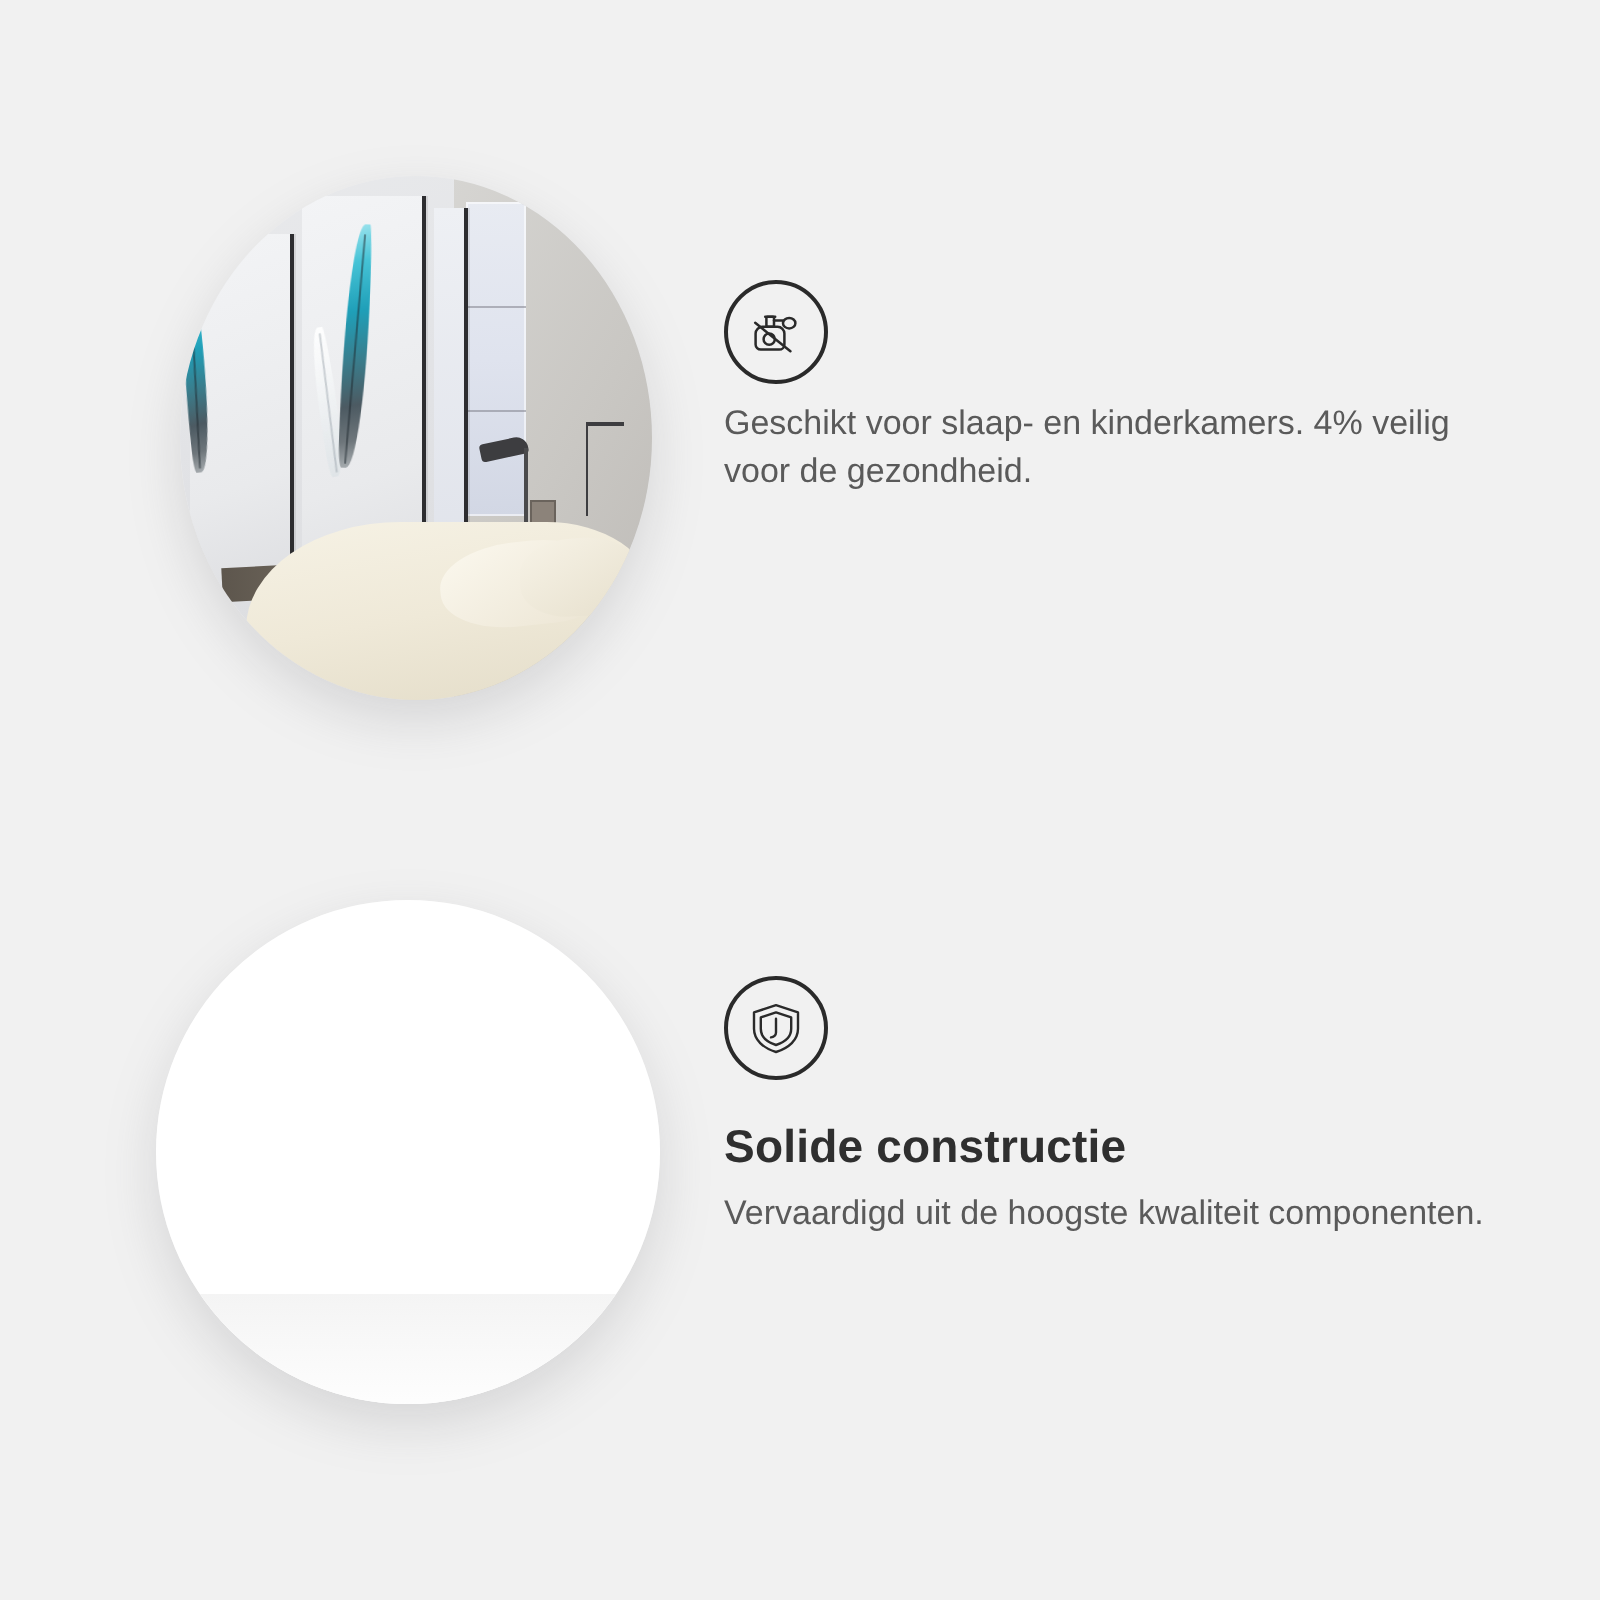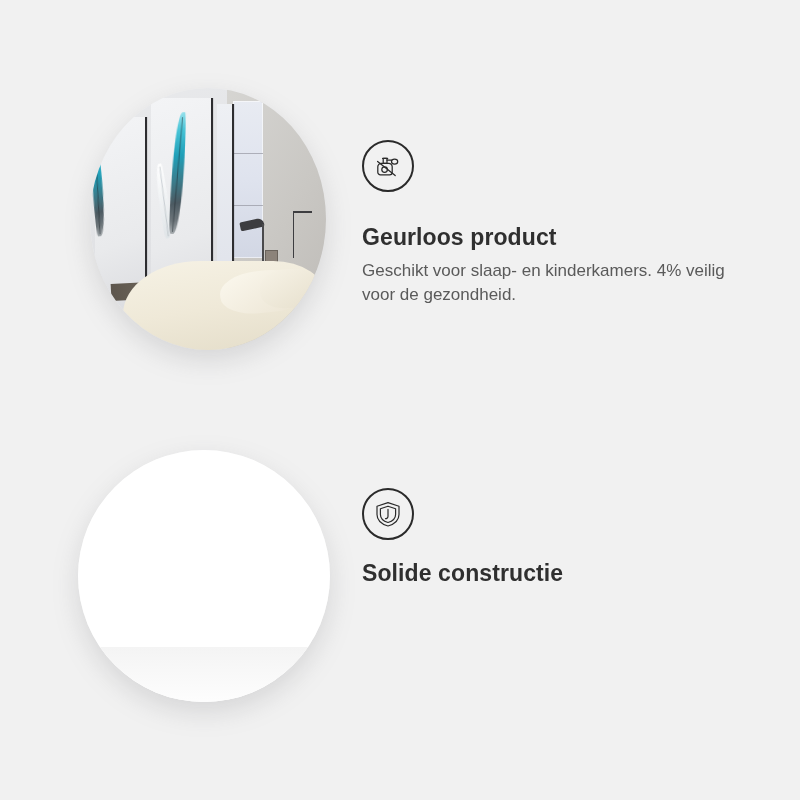--- a/index.html
+++ b/index.html
@@ -419,21 +419,20 @@
 
             <ellipse cx="23.6" cy="12.6" rx="3.1" ry="2.6"></ellipse>
 
             <circle cx="13.6" cy="20.6" r="2.8"></circle>
 
             <path d="M6.6 12.4 L24.2 26.6"></path>
           </g>
         </svg>
       </div>
 
-      <h2 class="feature-title">Geurloos product</h2>
 
       <p class="feature-desc">Geschikt voor slaap- en kinderkamers. 4% veilig voor de gezondheid.</p>
     </div>
   </section>
 
   <section class="feature feature--solid">
 
     <div class="media-circle media-circle--solid">
       <div class="media-inner scene-wood">
         <div class="wood-floor"></div>
@@ -468,16 +467,17 @@
             <path d="M16 8.2 L23.6 10.7 v5.7 c0 3.9 -3.2 6.7 -7.6 8.1
                      c-4.4 -1.4 -7.6 -4.2 -7.6 -8.1 v-5.7 z"></path>
 
             <path d="M16 11.4 v6.8 a2.5 2.5 0 0 1 -2.5 2.5"></path>
           </g>
         </svg>
       </div>
 
       <h2 class="feature-title">Solide constructie</h2>
 
+      <p class="feature-desc">Vervaardigd uit de hoogste kwaliteit componenten.</p>
     </div>
   </section>
 
 </div>
 
 </body></html>

